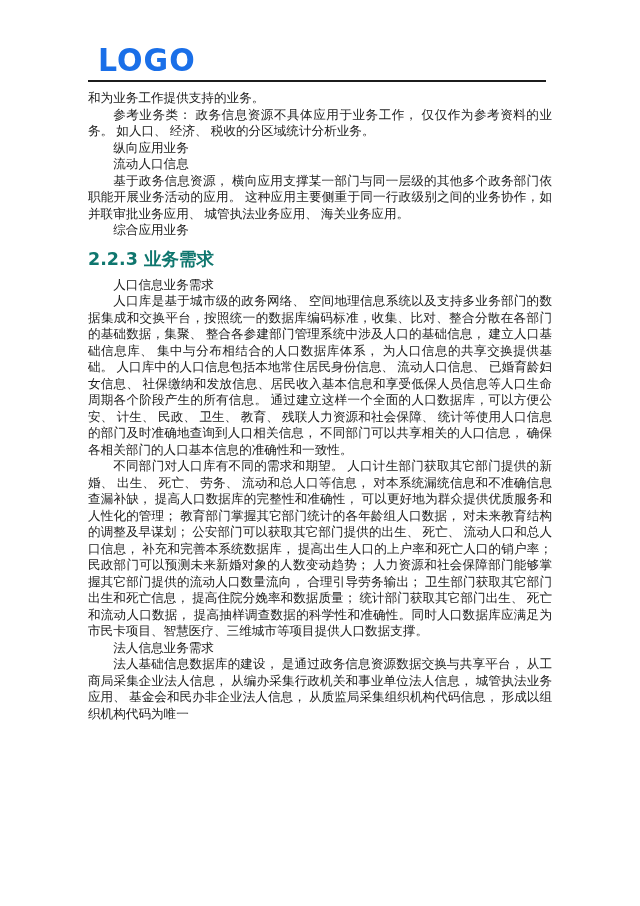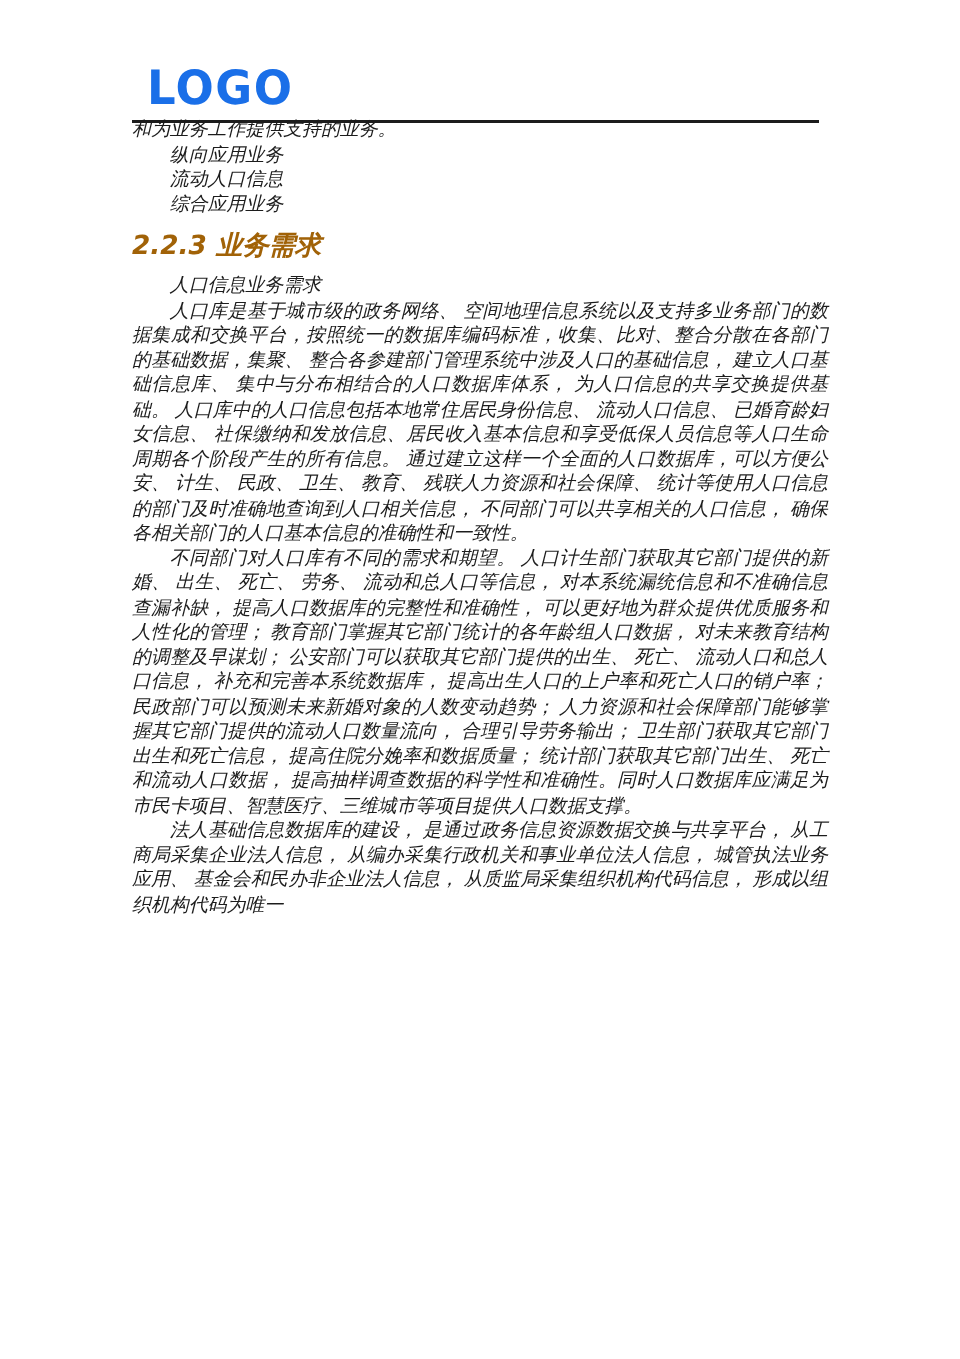--- a/index.html
+++ b/index.html
@@ -31,54 +31,56 @@
   }
   .header-rule {
     margin-top: 4px;
     border: none;
     border-top: 2px solid #1c1c1c;
     width: 458px;
   }
   .content {
     position: absolute;
     left: 88px;
-    top: 78px;
+    top: 90px;
     width: 464px;
     font-size: 12.6px;
     line-height: 16.5px;
     text-align: justify;
-    font-style: italic;
   }
   .content p.paragraph {
     margin: 0;
     padding: 0;
   }
   .content p.indent { text-indent: 2em; }
   .content h2.heading {
     font-family: "DejaVu Sans", "Liberation Sans", sans-serif;
     font-weight: bold;
     font-size: 17.5px;
     line-height: 22px;
     margin: 9px 0 7px 0;
-    color: #a16207;
+    color: #0f766e;
     text-align: left;
   }
 </style>
 </head>
 <body>
 
 <div class="page">
   <div class="header">
     <span class="logo">LOGO</span>
     <hr class="header-rule">
   </div>
   <div class="content">
       <p class="paragraph">和为业务工作提供支持的业务。</p>
+      <p class="paragraph indent">参考业务类： 政务信息资源不具体应用于业务工作， 仅仅作为参考资料的业务。 如人口、 经济、 税收的分区域统计分析业务。</p>
       <p class="paragraph indent">纵向应用业务</p>
       <p class="paragraph indent">流动人口信息</p>
+      <p class="paragraph indent">基于政务信息资源， 横向应用支撑某一部门与同一层级的其他多个政务部门依职能开展业务活动的应用。 这种应用主要侧重于同一行政级别之间的业务协作，如并联审批业务应用、 城管执法业务应用、 海关业务应用。</p>
       <p class="paragraph indent">综合应用业务</p>
       <h2 class="heading">2.2.3 业务需求</h2>
       <p class="paragraph indent">人口信息业务需求</p>
       <p class="paragraph indent">人口库是基于城市级的政务网络、 空间地理信息系统以及支持多业务部门的数据集成和交换平台，按照统一的数据库编码标准，收集、比对、整合分散在各部门的基础数据，集聚、 整合各参建部门管理系统中涉及人口的基础信息， 建立人口基础信息库、 集中与分布相结合的人口数据库体系， 为人口信息的共享交换提供基础。 人口库中的人口信息包括本地常住居民身份信息、 流动人口信息、 已婚育龄妇女信息、 社保缴纳和发放信息、居民收入基本信息和享受低保人员信息等人口生命周期各个阶段产生的所有信息。 通过建立这样一个全面的人口数据库，可以方便公安、 计生、 民政、 卫生、 教育、 残联人力资源和社会保障、 统计等使用人口信息的部门及时准确地查询到人口相关信息， 不同部门可以共享相关的人口信息， 确保各相关部门的人口基本信息的准确性和一致性。</p>
       <p class="paragraph indent">不同部门对人口库有不同的需求和期望。 人口计生部门获取其它部门提供的新婚、 出生、 死亡、 劳务、 流动和总人口等信息， 对本系统漏统信息和不准确信息查漏补缺， 提高人口数据库的完整性和准确性， 可以更好地为群众提供优质服务和人性化的管理； 教育部门掌握其它部门统计的各年龄组人口数据， 对未来教育结构的调整及早谋划； 公安部门可以获取其它部门提供的出生、 死亡、 流动人口和总人口信息， 补充和完善本系统数据库， 提高出生人口的上户率和死亡人口的销户率； 民政部门可以预测未来新婚对象的人数变动趋势； 人力资源和社会保障部门能够掌握其它部门提供的流动人口数量流向， 合理引导劳务输出； 卫生部门获取其它部门出生和死亡信息， 提高住院分娩率和数据质量； 统计部门获取其它部门出生、 死亡和流动人口数据， 提高抽样调查数据的科学性和准确性。同时人口数据库应满足为市民卡项目、智慧医疗、三维城市等项目提供人口数据支撑。</p>
+      <p class="paragraph indent">法人信息业务需求</p>
       <p class="paragraph indent">法人基础信息数据库的建设， 是通过政务信息资源数据交换与共享平台， 从工商局采集企业法人信息， 从编办采集行政机关和事业单位法人信息， 城管执法业务应用、 基金会和民办非企业法人信息， 从质监局采集组织机构代码信息， 形成以组织机构代码为唯一</p>
     </div>
 </div>
 
 </body></html>

